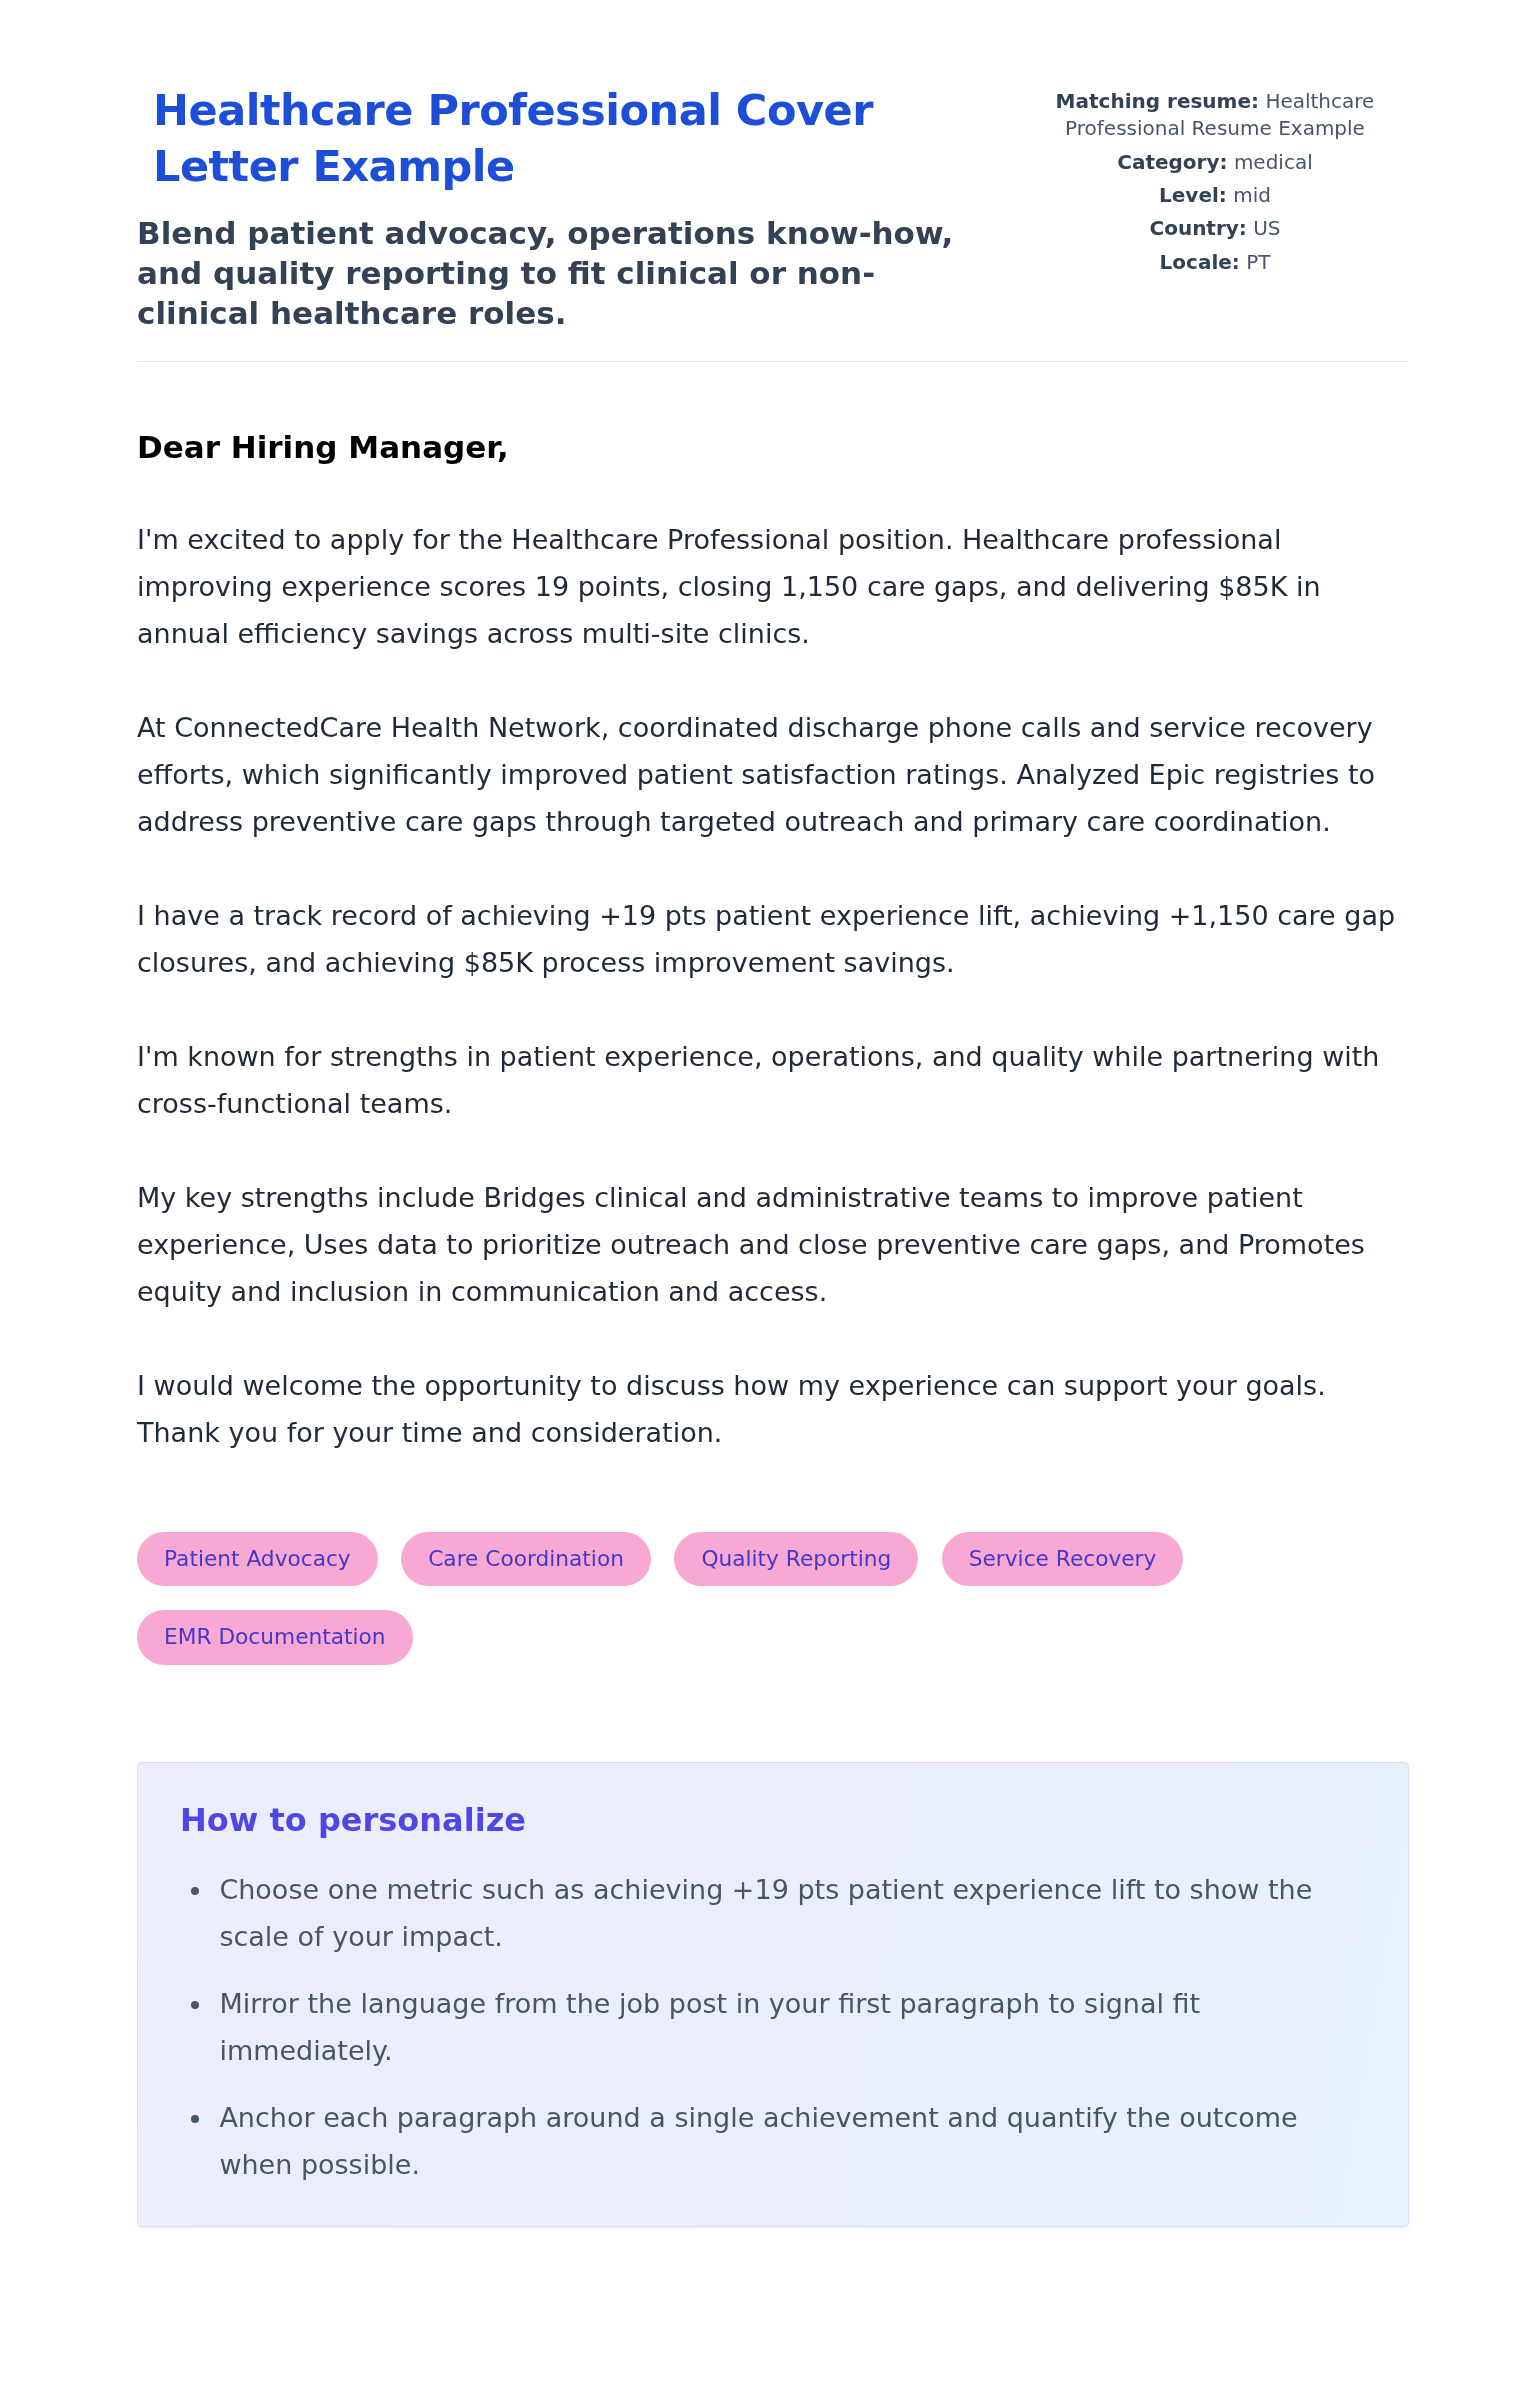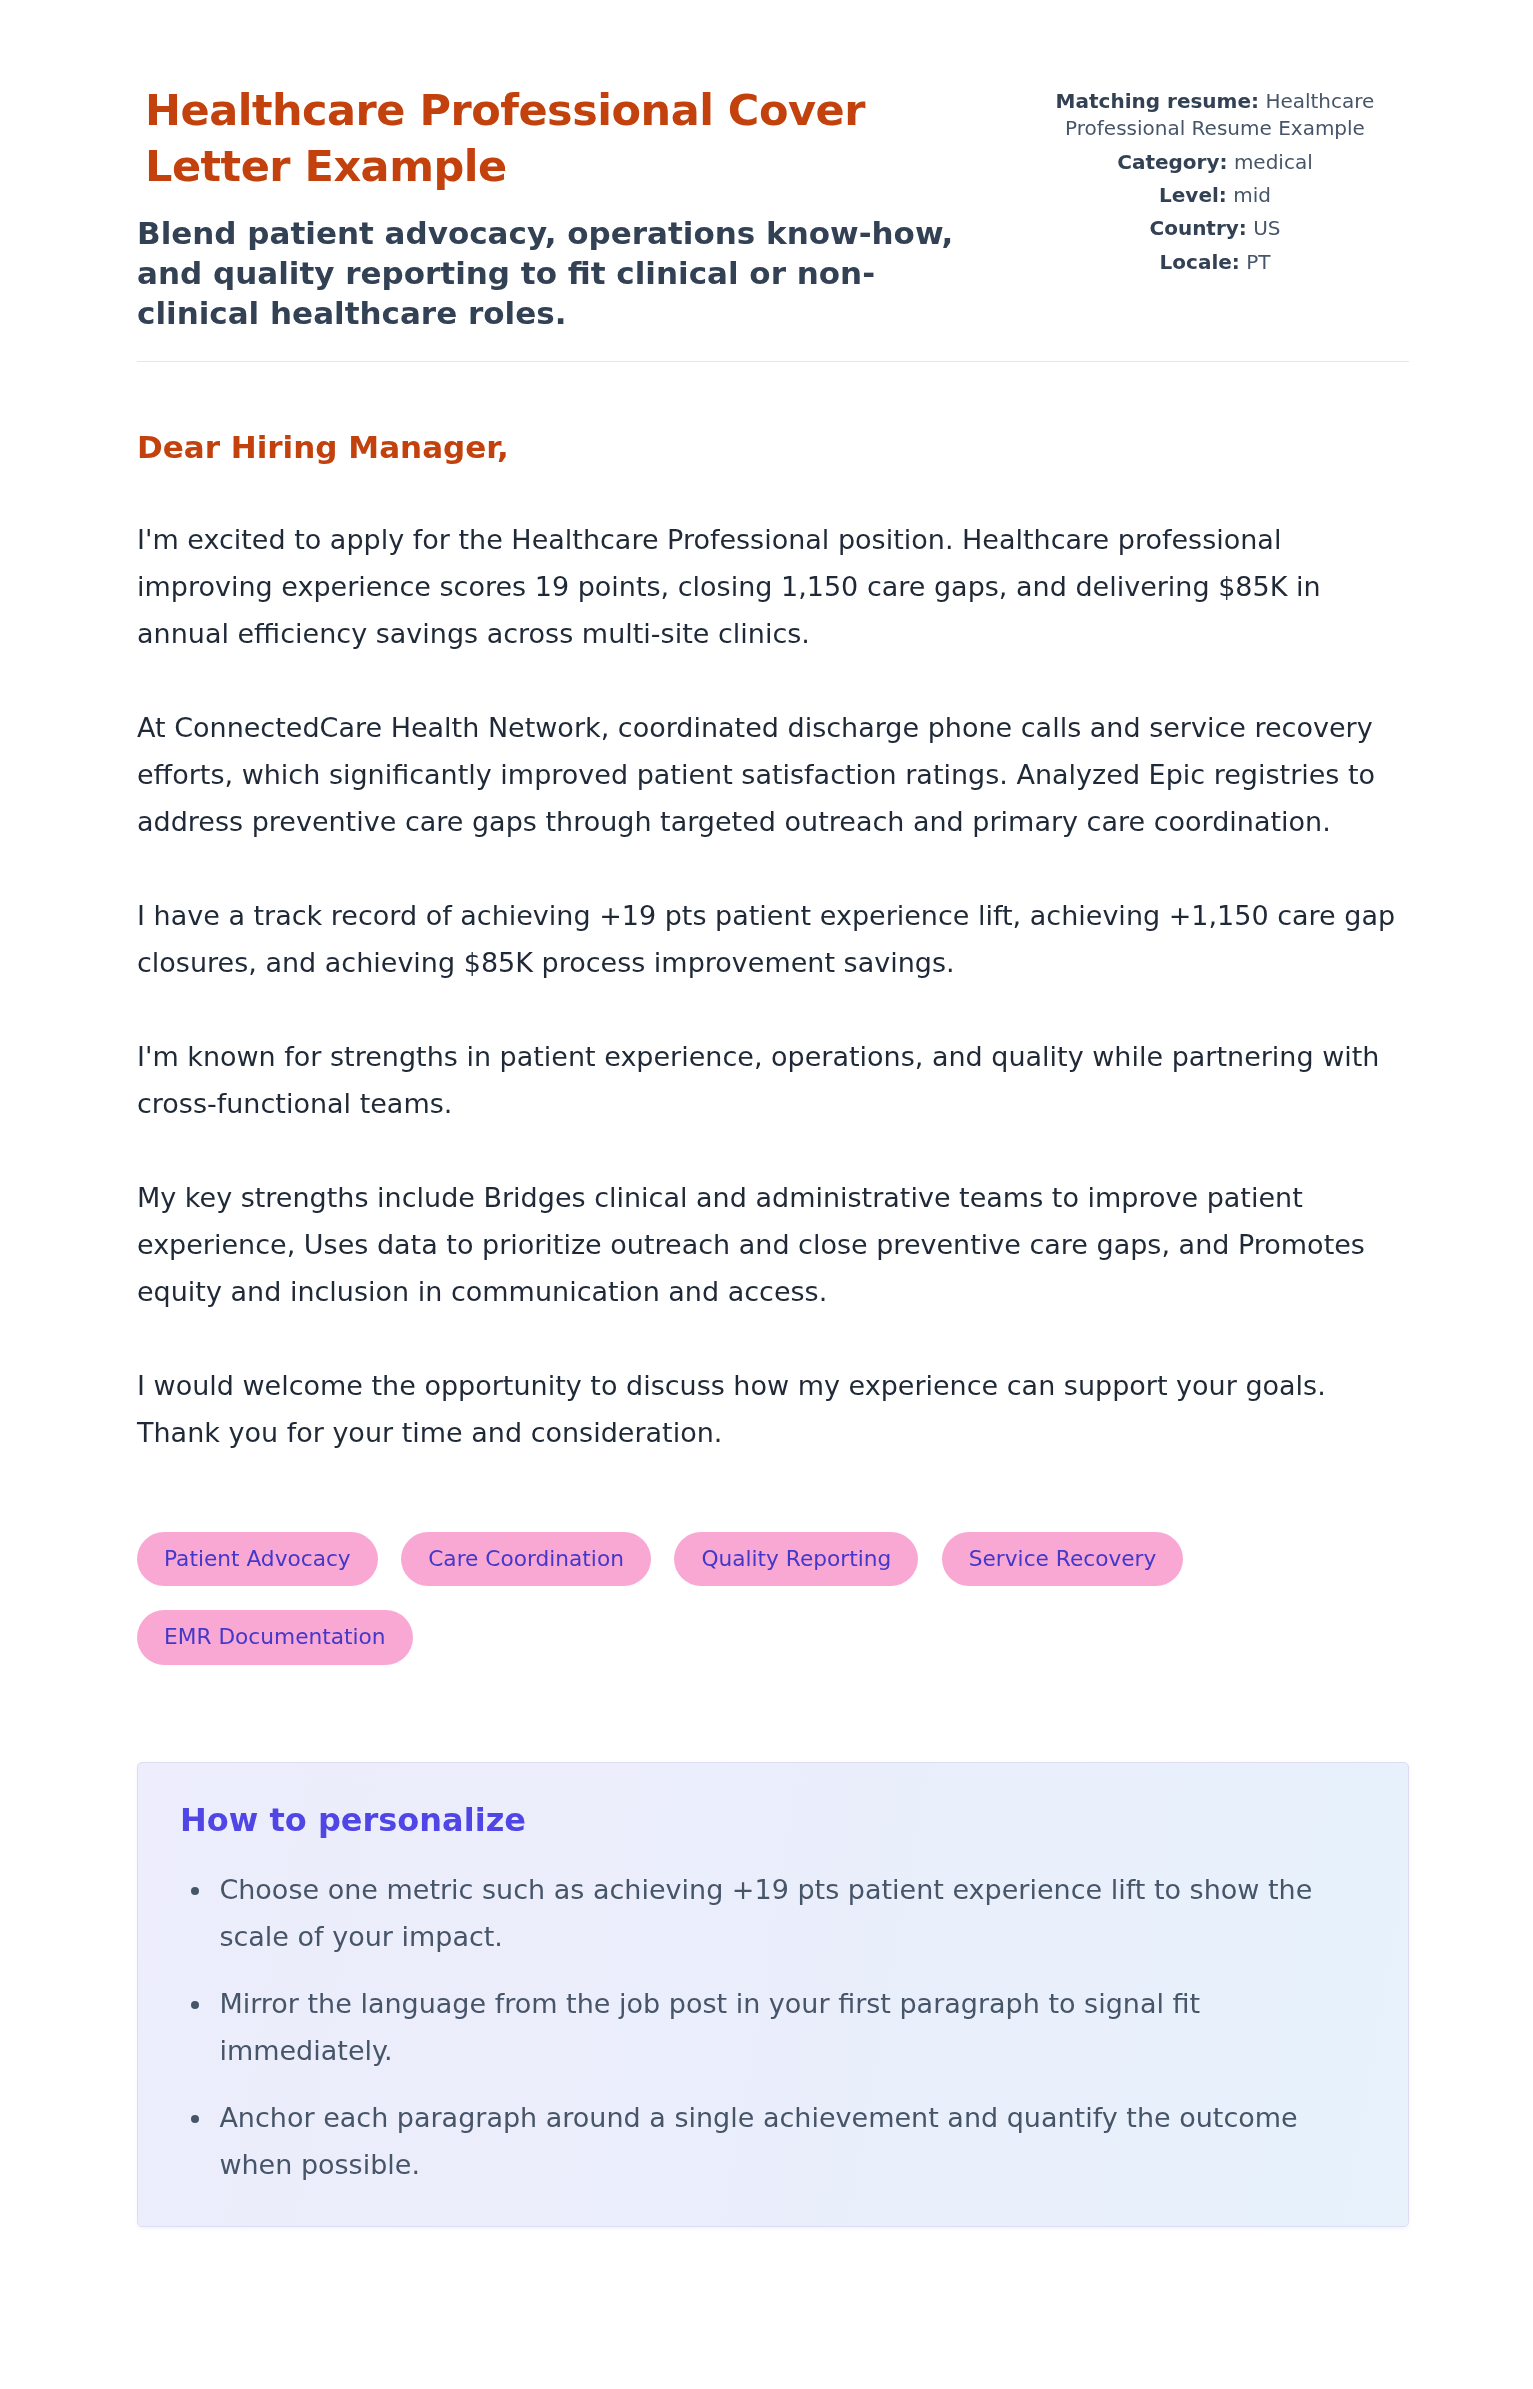--- a/index.html
+++ b/index.html
@@ -18,25 +18,25 @@
     
     .header {
       display: flex;
       justify-content: space-between;
       align-items: flex-start;
       gap: 32px;
       padding-bottom: 27px;
     }
     .header-left { flex: 1; max-width: 871px; }
     .page-title {
-      margin: 0 0 18px 8px;
+      margin: 0 0 18px 16px;
       font-size: 43px;
       line-height: 1.3;
       font-weight: 800;
-      color: #c2410c;
+      color: #1d4ed8;
       letter-spacing: -0.5px;
     }
     .page-subtitle {
       margin: 0;
       font-size: 31px;
       line-height: 1.3;
       font-weight: 700;
       color: #334155;
     }
     .meta {
@@ -54,21 +54,21 @@
       border: none;
       border-top: 1.8px solid #e5e7eb;
       margin: 0;
     }
     
     .letter { margin-top: 67px; }
     .greeting {
       margin: 0 0 51px 0;
       font-size: 31px;
       font-weight: 700;
-      color: #c2410c;
+      color: #000000;
     }
     .para {
       margin: 0 0 47px 0;
       font-size: 27px;
       line-height: 47px;
       color: #1f2937;
       max-width: 1277px;
     }
     
     .signature { margin-top: 25px; }

